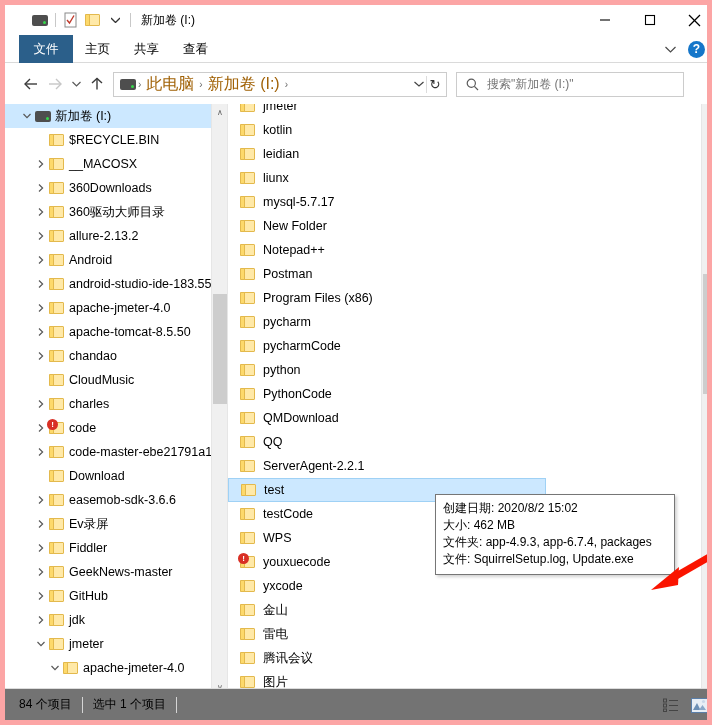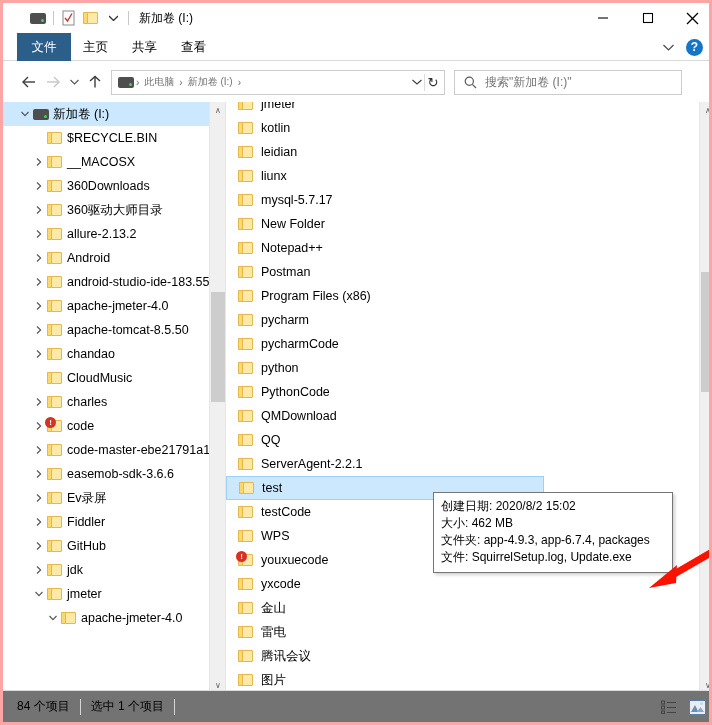--- a/index.html
+++ b/index.html
@@ -6,21 +6,21 @@
   html, body {
     width: 712px; height: 725px;
     background: #ffffff;
     font-family: "Liberation Sans", "DejaVu Sans", sans-serif;
     overflow: hidden;
   }
   #app {
     position: relative;
     width: 712px; height: 725px;
     background: #ffffff;
-    border: 3px solid #fca5a5;
+    border: 5px solid #fca5a5;
     overflow: hidden;
   }
 
   
   .titlebar {
     position: absolute; top: 0; left: 0;
     width: 712px; height: 30px;
     background: #ffffff;
     display: flex; align-items: center;
   }
@@ -95,21 +95,21 @@
   .nav-btn.small { width: 18px; }
   .addrbox {
     height: 25px; width: 334px;
     border: 1px solid #cccccc; background: #fff;
     display: flex; align-items: center;
     margin-left: 4px;
     position: relative;
   }
   .crumb-icon { margin-left: 6px; display: flex; align-items: center; }
   .crumb {
-    font-size: 10px; color: #737373; padding: 0 3px;
+    font-size: 16px; color: #a16207; padding: 0 3px;
     white-space: nowrap;
   }
   .crumb-sep { color: #6b6b6b; font-size: 10px; padding: 0 2px; }
   .addr-chev {
     position: absolute; right: 22px; top: 0; height: 23px;
     display: flex; align-items: center; color: #444; font-size: 10px;
   }
   .addr-divider {
     position: absolute; right: 19px; top: 3px;
     width: 1px; height: 17px; background: #dcdcdc;
@@ -571,20 +571,28 @@
                 <path d="M2 0.5 L5.6 4 L2 7.5" fill="none" stroke="#585858" stroke-width="1.2"></path>
               </svg>
             </span>
             <span class="folder-ico">
               <span class="back"></span>
               <span class="tab-strip"></span>
             </span>
             <span class="tree-label">code-master-ebe21791a1a</span>
           </div>
           <div class="tree-row">
+            <span class="tree-expander" style="margin-left: 28px;"></span>
+            <span class="folder-ico">
+              <span class="back"></span>
+              <span class="tab-strip"></span>
+            </span>
+            <span class="tree-label">Download</span>
+          </div>
+          <div class="tree-row">
             <span class="tree-expander" style="margin-left: 28px;">
               <svg width="8" height="8" viewBox="0 0 8 8">
                 <path d="M2 0.5 L5.6 4 L2 7.5" fill="none" stroke="#585858" stroke-width="1.2"></path>
               </svg>
             </span>
             <span class="folder-ico">
               <span class="back"></span>
               <span class="tab-strip"></span>
             </span>
             <span class="tree-label">easemob-sdk-3.6.6</span>
@@ -605,20 +613,32 @@
             <span class="tree-expander" style="margin-left: 28px;">
               <svg width="8" height="8" viewBox="0 0 8 8">
                 <path d="M2 0.5 L5.6 4 L2 7.5" fill="none" stroke="#585858" stroke-width="1.2"></path>
               </svg>
             </span>
             <span class="folder-ico">
               <span class="back"></span>
               <span class="tab-strip"></span>
             </span>
             <span class="tree-label">Fiddler</span>
+          </div>
+          <div class="tree-row">
+            <span class="tree-expander" style="margin-left: 28px;">
+              <svg width="8" height="8" viewBox="0 0 8 8">
+                <path d="M2 0.5 L5.6 4 L2 7.5" fill="none" stroke="#585858" stroke-width="1.2"></path>
+              </svg>
+            </span>
+            <span class="folder-ico">
+              <span class="back"></span>
+              <span class="tab-strip"></span>
+            </span>
+            <span class="tree-label">GeekNews-master</span>
           </div>
           <div class="tree-row">
             <span class="tree-expander" style="margin-left: 28px;">
               <svg width="8" height="8" viewBox="0 0 8 8">
                 <path d="M2 0.5 L5.6 4 L2 7.5" fill="none" stroke="#585858" stroke-width="1.2"></path>
               </svg>
             </span>
             <span class="folder-ico">
               <span class="back"></span>
               <span class="tab-strip"></span>

